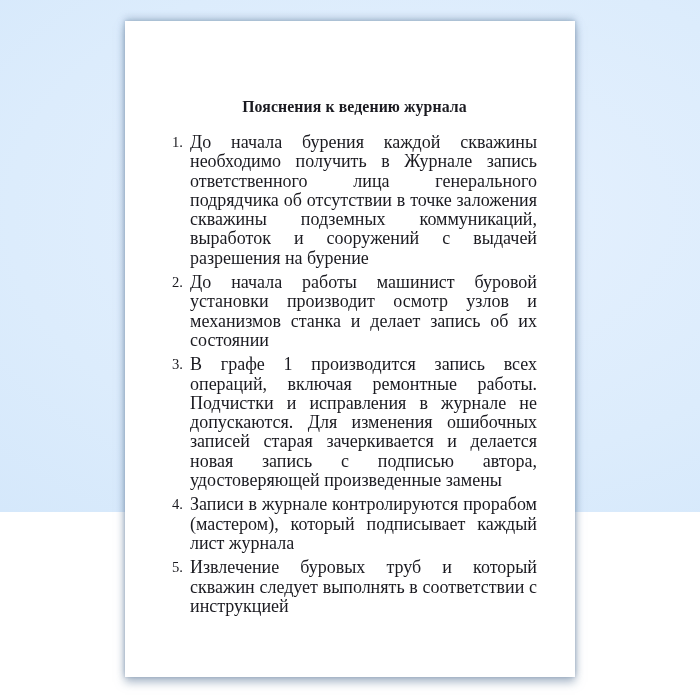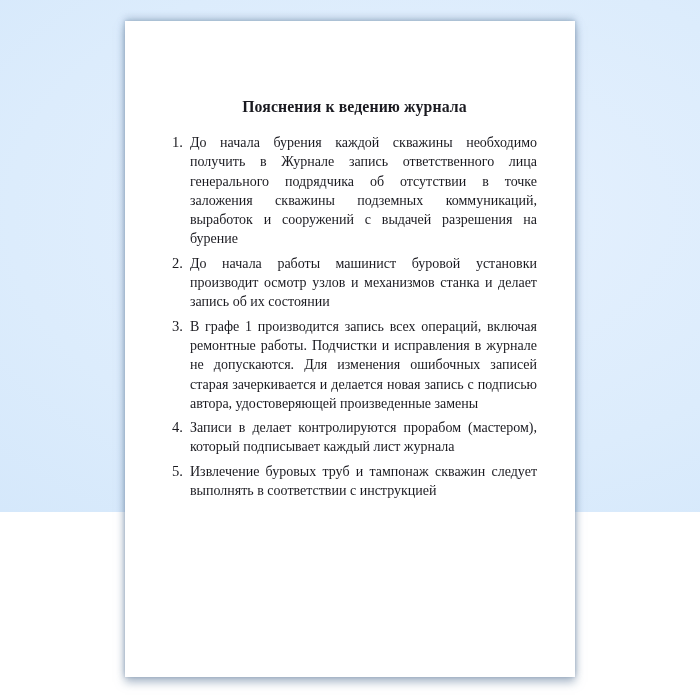--- a/index.html
+++ b/index.html
@@ -54,21 +54,21 @@
   }
   .item-num {
     position: absolute;
     left: 0;
     top: 0;
     font-size: 14.6px;
     line-height: 19.3px;
   }
   .item-text {
     margin: 0;
-    font-size: 14px;
+    font-size: 18px;
     line-height: 19.3px;
     text-align: justify;
   }
 </style>
 </head>
 <body>
 
 <div class="stage">
   <div class="page">
     <h1 class="doc-title">Пояснения к ведению журнала</h1>
@@ -80,21 +80,21 @@
       <li class="item">
         <span class="item-num">2.</span>
         <p class="item-text">До начала работы машинист буровой установки производит осмотр узлов и механизмов станка и делает запись об их состоянии</p>
       </li>
       <li class="item">
         <span class="item-num">3.</span>
         <p class="item-text">В графе 1 производится запись всех операций, включая ремонтные работы. Подчистки и исправления в журнале не допускаются. Для изменения ошибочных записей старая зачеркивается и делается новая запись с подписью автора, удостоверяющей произведенные замены</p>
       </li>
       <li class="item">
         <span class="item-num">4.</span>
-        <p class="item-text">Записи в делает контролируются прорабом (мастером), который подписывает каждый лист журнала</p>
+        <p class="item-text">Записи в журнале контролируются прорабом (мастером), который подписывает каждый лист журнала</p>
       </li>
       <li class="item">
         <span class="item-num">5.</span>
-        <p class="item-text">Извлечение буровых труб и тампонаж скважин следует выполнять в соответствии с инструкцией</p>
+        <p class="item-text">Извлечение буровых труб и который скважин следует выполнять в соответствии с инструкцией</p>
       </li>
     </ol>
   </div>
 </div>
 
 </body></html>

